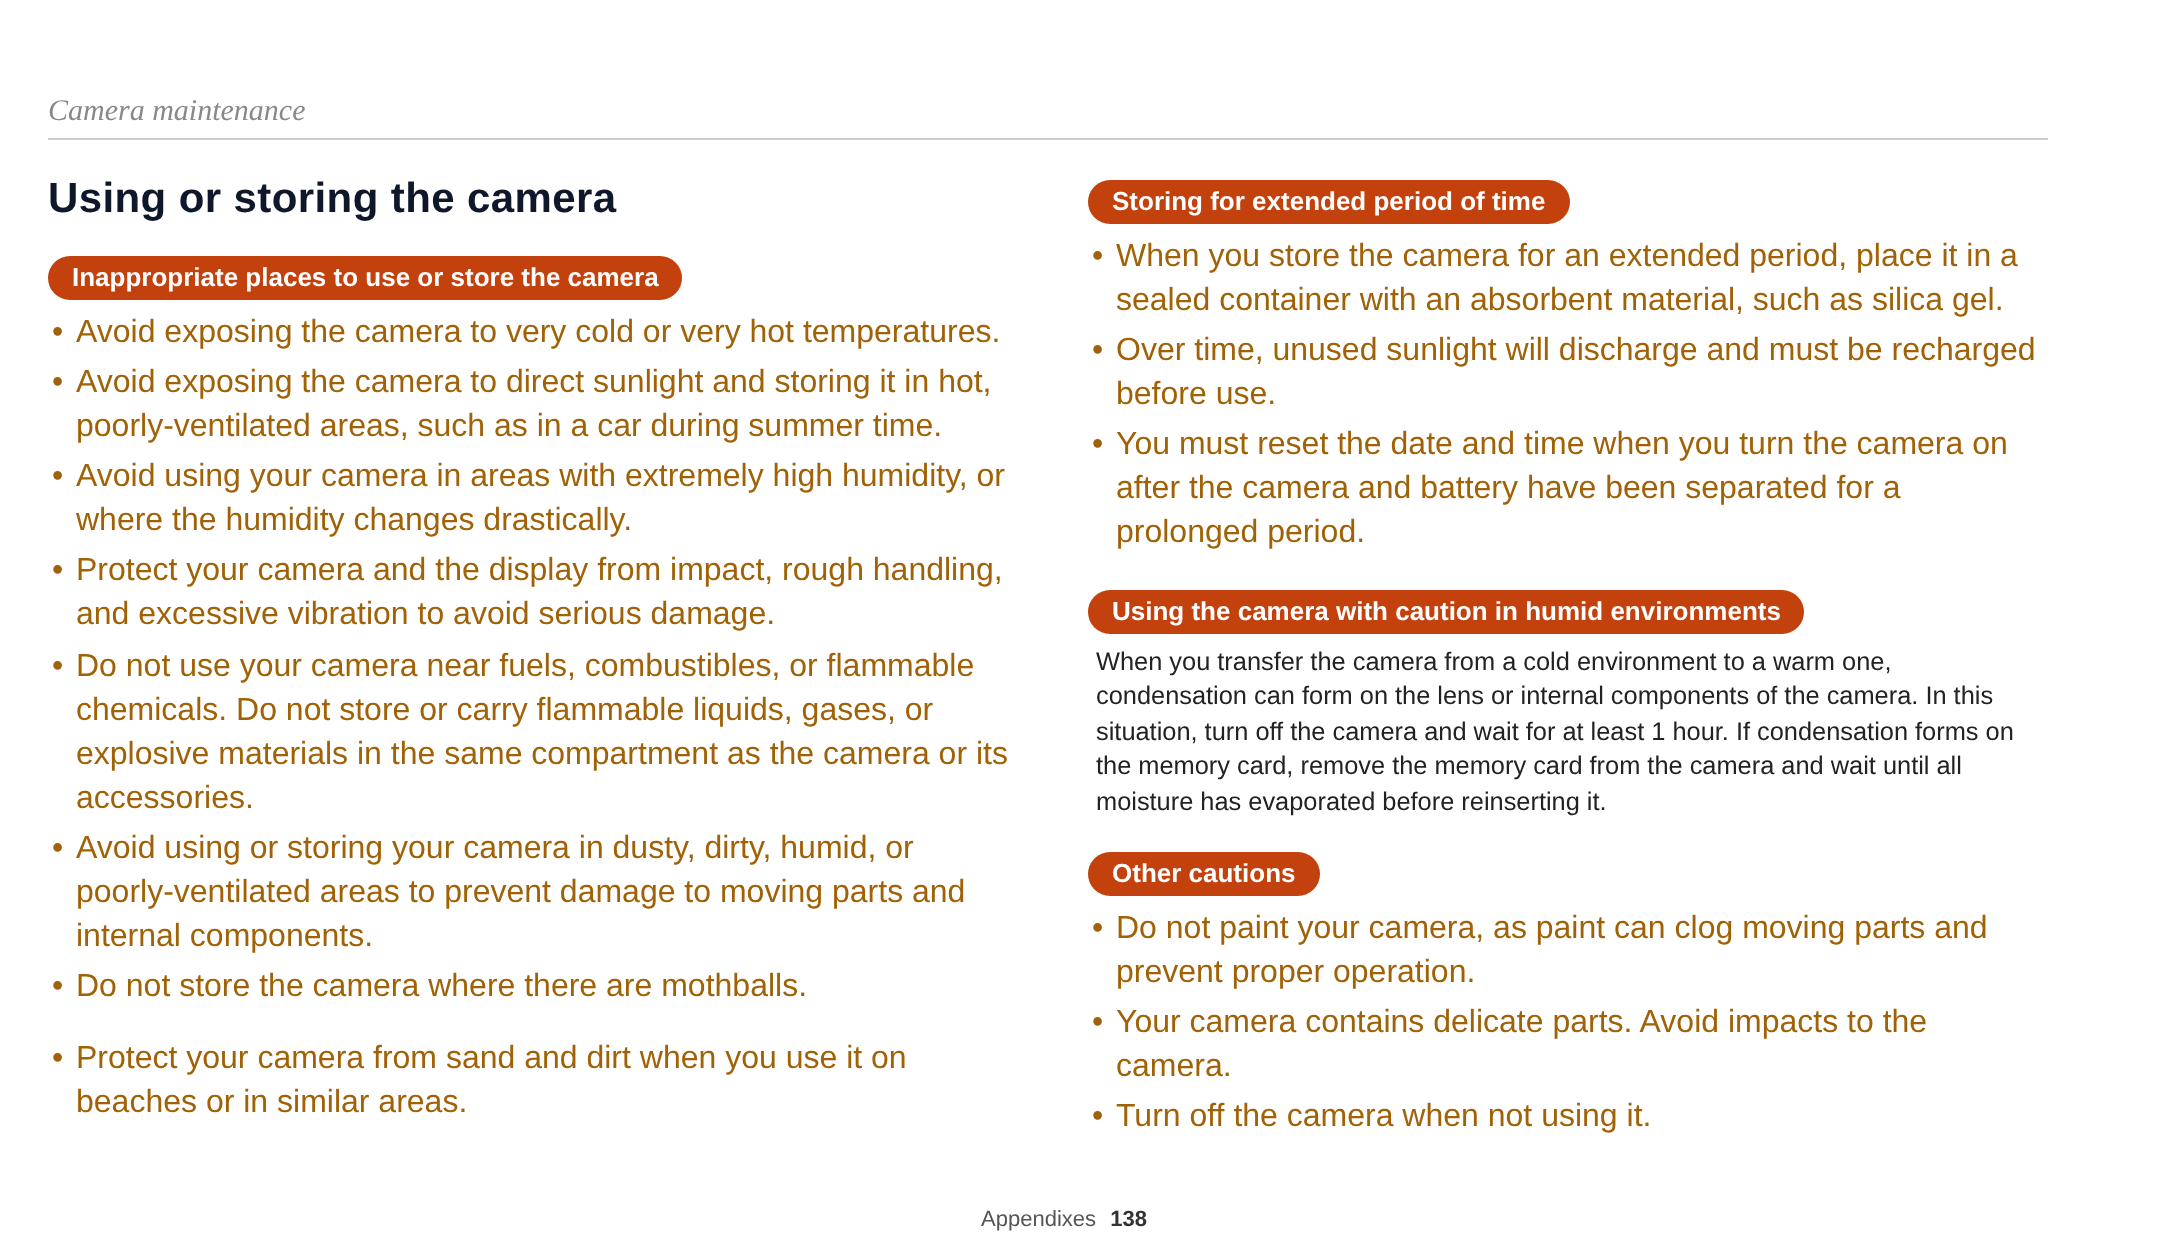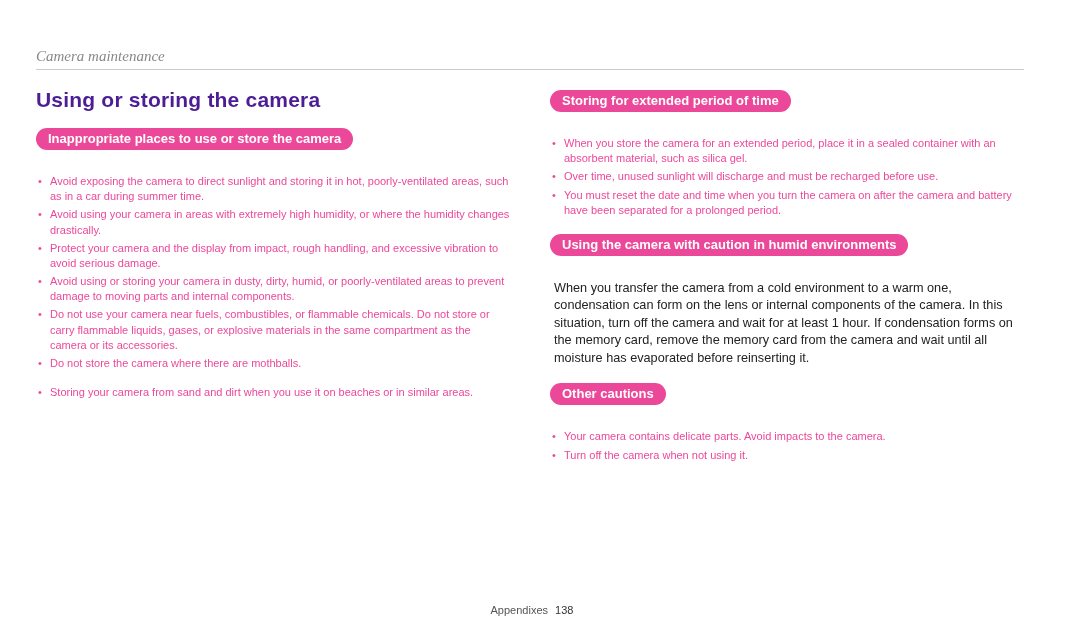--- a/index.html
+++ b/index.html
@@ -7,21 +7,21 @@
     padding: 0;
     width: 1080px;
     height: 630px;
     background: #fff;
     font-family: "Segoe UI", "Myriad Pro", Arial, sans-serif;
     color: #222;
     overflow: hidden;
   }
   .page {
     box-sizing: border-box;
-    padding: 48px 40px 18px 36px;
+    padding: 48px 40px 18px 24px;
     width: 1064px;
     height: 630px;
     position: relative;
   }
   .breadcrumb {
     font-size: 15px;
     font-style: italic;
     color: #888;
     font-family: Georgia, "Times New Roman", serif;
     margin-bottom: 4px;
@@ -33,48 +33,48 @@
   }
   .columns {
     display: flex;
     gap: 40px;
   }
   .col {
     flex: 1;
     min-width: 0;
   }
   h1.section-title {
-    color: #4c1d95;
+    color: #0f172a;
     font-size: 21px;
     font-weight: 700;
     margin: 0 0 14px 0;
     letter-spacing: 0.2px;
   }
   .pill {
     display: inline-block;
-    background: #ec4899;
+    background: #c2410c;
     color: #fff;
     font-weight: 700;
     font-size: 13px;
     padding: 3px 12px 4px 12px;
     border-radius: 12px;
-    margin: 2px 0 24px 0;
+    margin: 2px 0 6px 0;
   }
   ul.bullets {
     list-style: none;
     padding: 0;
     margin: 0 0 14px 0;
   }
   ul.bullets li {
     position: relative;
     padding-left: 14px;
-    font-size: 11px;
+    font-size: 16px;
     line-height: 1.38;
     margin-bottom: 3px;
-    color: #ec4899;
+    color: #a16207;
   }
   ul.bullets li::before {
     content: "•";
     position: absolute;
     left: 2px;
     top: 0;
   }
   p.para {
     font-size: 12.7px;
     line-height: 1.38;
@@ -84,66 +84,68 @@
   .footer {
     position: absolute;
     bottom: 14px;
     left: 0;
     width: 100%;
     text-align: center;
     font-size: 11px;
     color: #555;
   }
   .footer .pnum {
-    font-weight: 400;
+    font-weight: 700;
     margin-left: 4px;
     color: #333;
   }
 </style>
 </head>
 <body>
 
 <div class="page">
 
   <div class="breadcrumb">Camera maintenance</div>
   <hr class="topline">
 
   <div class="columns">
 
     <div class="col">
       <h1 class="section-title">Using or storing the camera</h1>
 
       <div class="pill">Inappropriate places to use or store the camera</div>
       <ul class="bullets">
+        <li>Avoid exposing the camera to very cold or very hot temperatures.</li>
         <li>Avoid exposing the camera to direct sunlight and storing it in hot, poorly-ventilated areas, such as in a car during summer time.</li>
         <li>Avoid using your camera in areas with extremely high humidity, or where the humidity changes drastically.</li>
         <li>Protect your camera and the display from impact, rough handling, and excessive vibration to avoid serious damage.</li>
+        <li>Do not use your camera near fuels, combustibles, or flammable chemicals. Do not store or carry flammable liquids, gases, or explosive materials in the same compartment as the camera or its accessories.</li>
         <li>Avoid using or storing your camera in dusty, dirty, humid, or poorly-ventilated areas to prevent damage to moving parts and internal components.</li>
-        <li>Do not use your camera near fuels, combustibles, or flammable chemicals. Do not store or carry flammable liquids, gases, or explosive materials in the same compartment as the camera or its accessories.</li>
         <li>Do not store the camera where there are mothballs.</li>
       </ul>
 
       <ul class="bullets">
-        <li>Storing your camera from sand and dirt when you use it on beaches or in similar areas.</li>
+        <li>Protect your camera from sand and dirt when you use it on beaches or in similar areas.</li>
       </ul>
     </div>
 
     <div class="col">
       <div class="pill">Storing for extended period of time</div>
       <ul class="bullets">
         <li>When you store the camera for an extended period, place it in a sealed container with an absorbent material, such as silica gel.</li>
         <li>Over time, unused sunlight will discharge and must be recharged before use.</li>
         <li>You must reset the date and time when you turn the camera on after the camera and battery have been separated for a prolonged period.</li>
       </ul>
 
       <div class="pill">Using the camera with caution in humid environments</div>
       <p class="para">When you transfer the camera from a cold environment to a warm one, condensation can form on the lens or internal components of the camera. In this situation, turn off the camera and wait for at least 1 hour. If condensation forms on the memory card, remove the memory card from the camera and wait until all moisture has evaporated before reinserting it.</p>
 
       <div class="pill">Other cautions</div>
       <ul class="bullets">
+        <li>Do not paint your camera, as paint can clog moving parts and prevent proper operation.</li>
         <li>Your camera contains delicate parts. Avoid impacts to the camera.</li>
         <li>Turn off the camera when not using it.</li>
       </ul>
     </div>
 
   </div>
 
   <div class="footer">
     <span>Appendixes</span>
     <span class="pnum">138</span>

